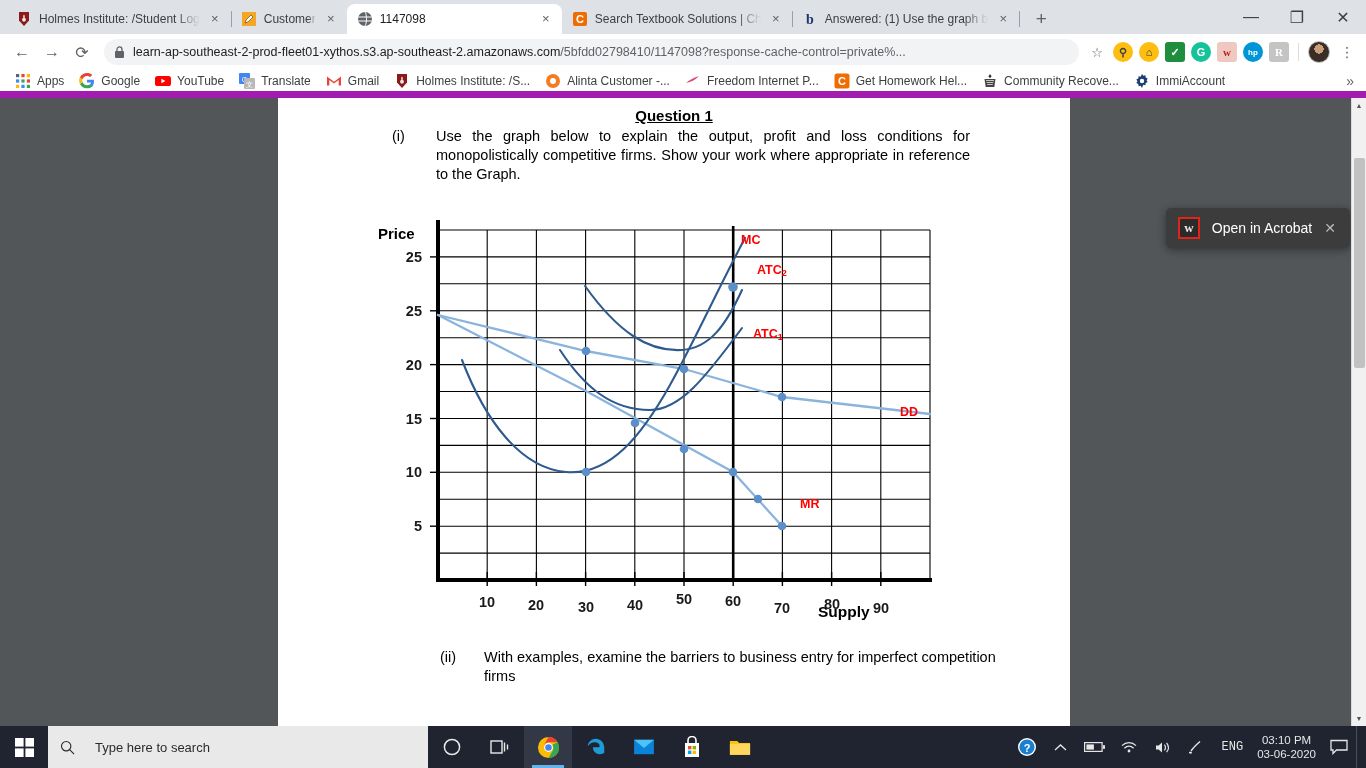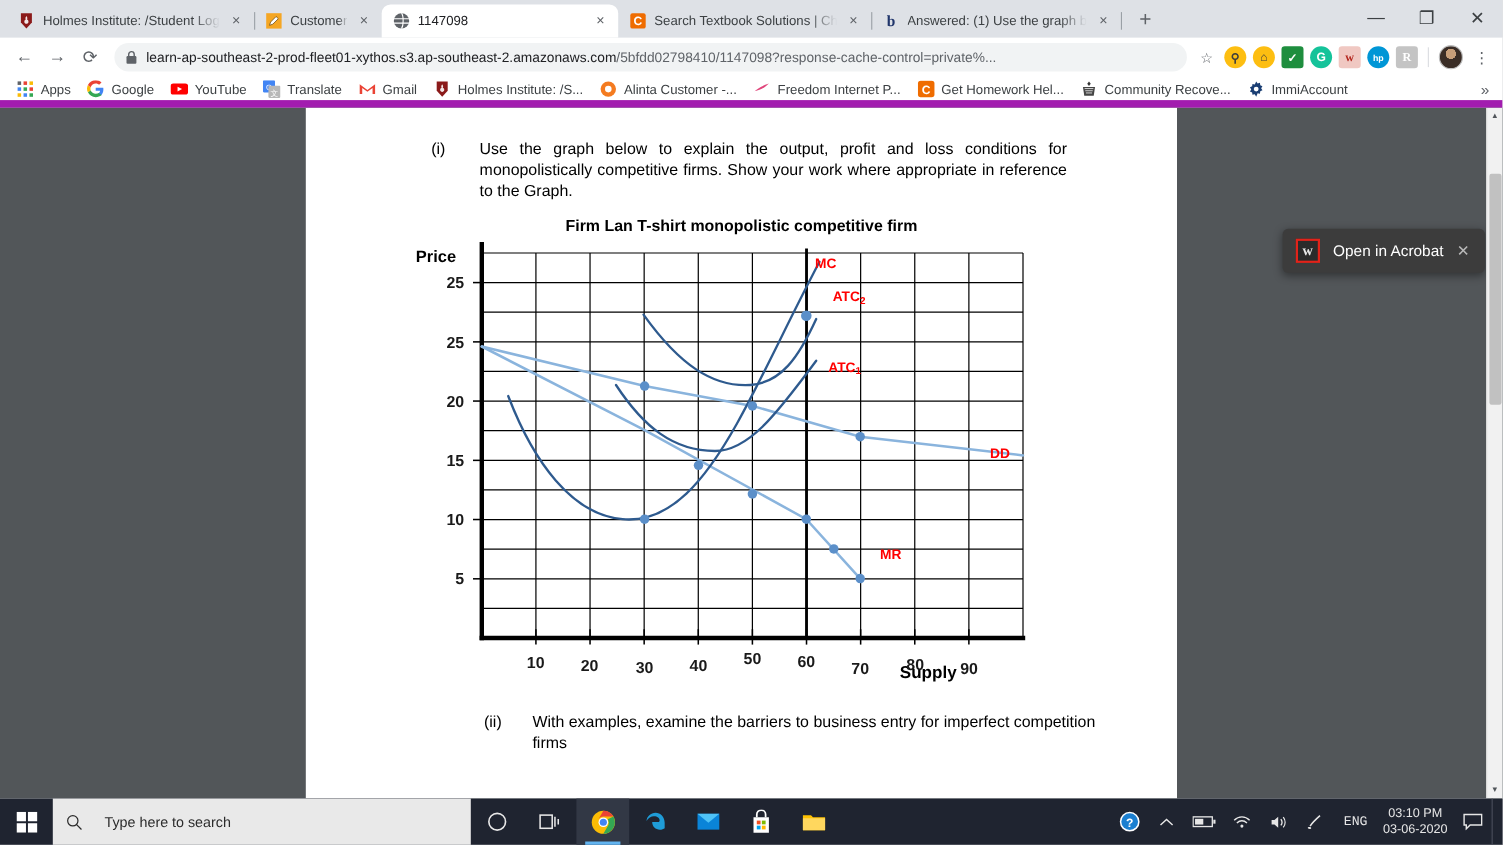--- a/index.html
+++ b/index.html
@@ -376,27 +376,27 @@
     </div>
 
     <div class="bm-overflow">»</div>
   </div>
 
   <div class="viewer">
 
     <div class="page">
       <div class="doc">
 
+        <div class="q-title"><span>Question 1</span></div>
 
         <div class="item item-i">
           <div class="marker">(i)</div>
           <div class="body">Use the graph below to explain the output, profit and loss conditions for monopolistically competitive firms. Show your work where appropriate in reference to the Graph.</div>
         </div>
 
-        <div class="chart-title">Firm Lan T-shirt monopolistic competitive firm</div>
         <div class="axis-label-y">Price</div>
         <div class="axis-label-x">Supply</div>
 
         <div class="chart-wrap">
           <svg class="chart-svg" width="600" height="420" viewBox="0 0 600 420">
 
             <g stroke="#000" stroke-width="1.1">
               <line x1="68" y1="10" x2="560" y2="10"></line>
               <line x1="68" y1="36.9" x2="560" y2="36.9"></line>
               <line x1="68" y1="63.8" x2="560" y2="63.8"></line>

